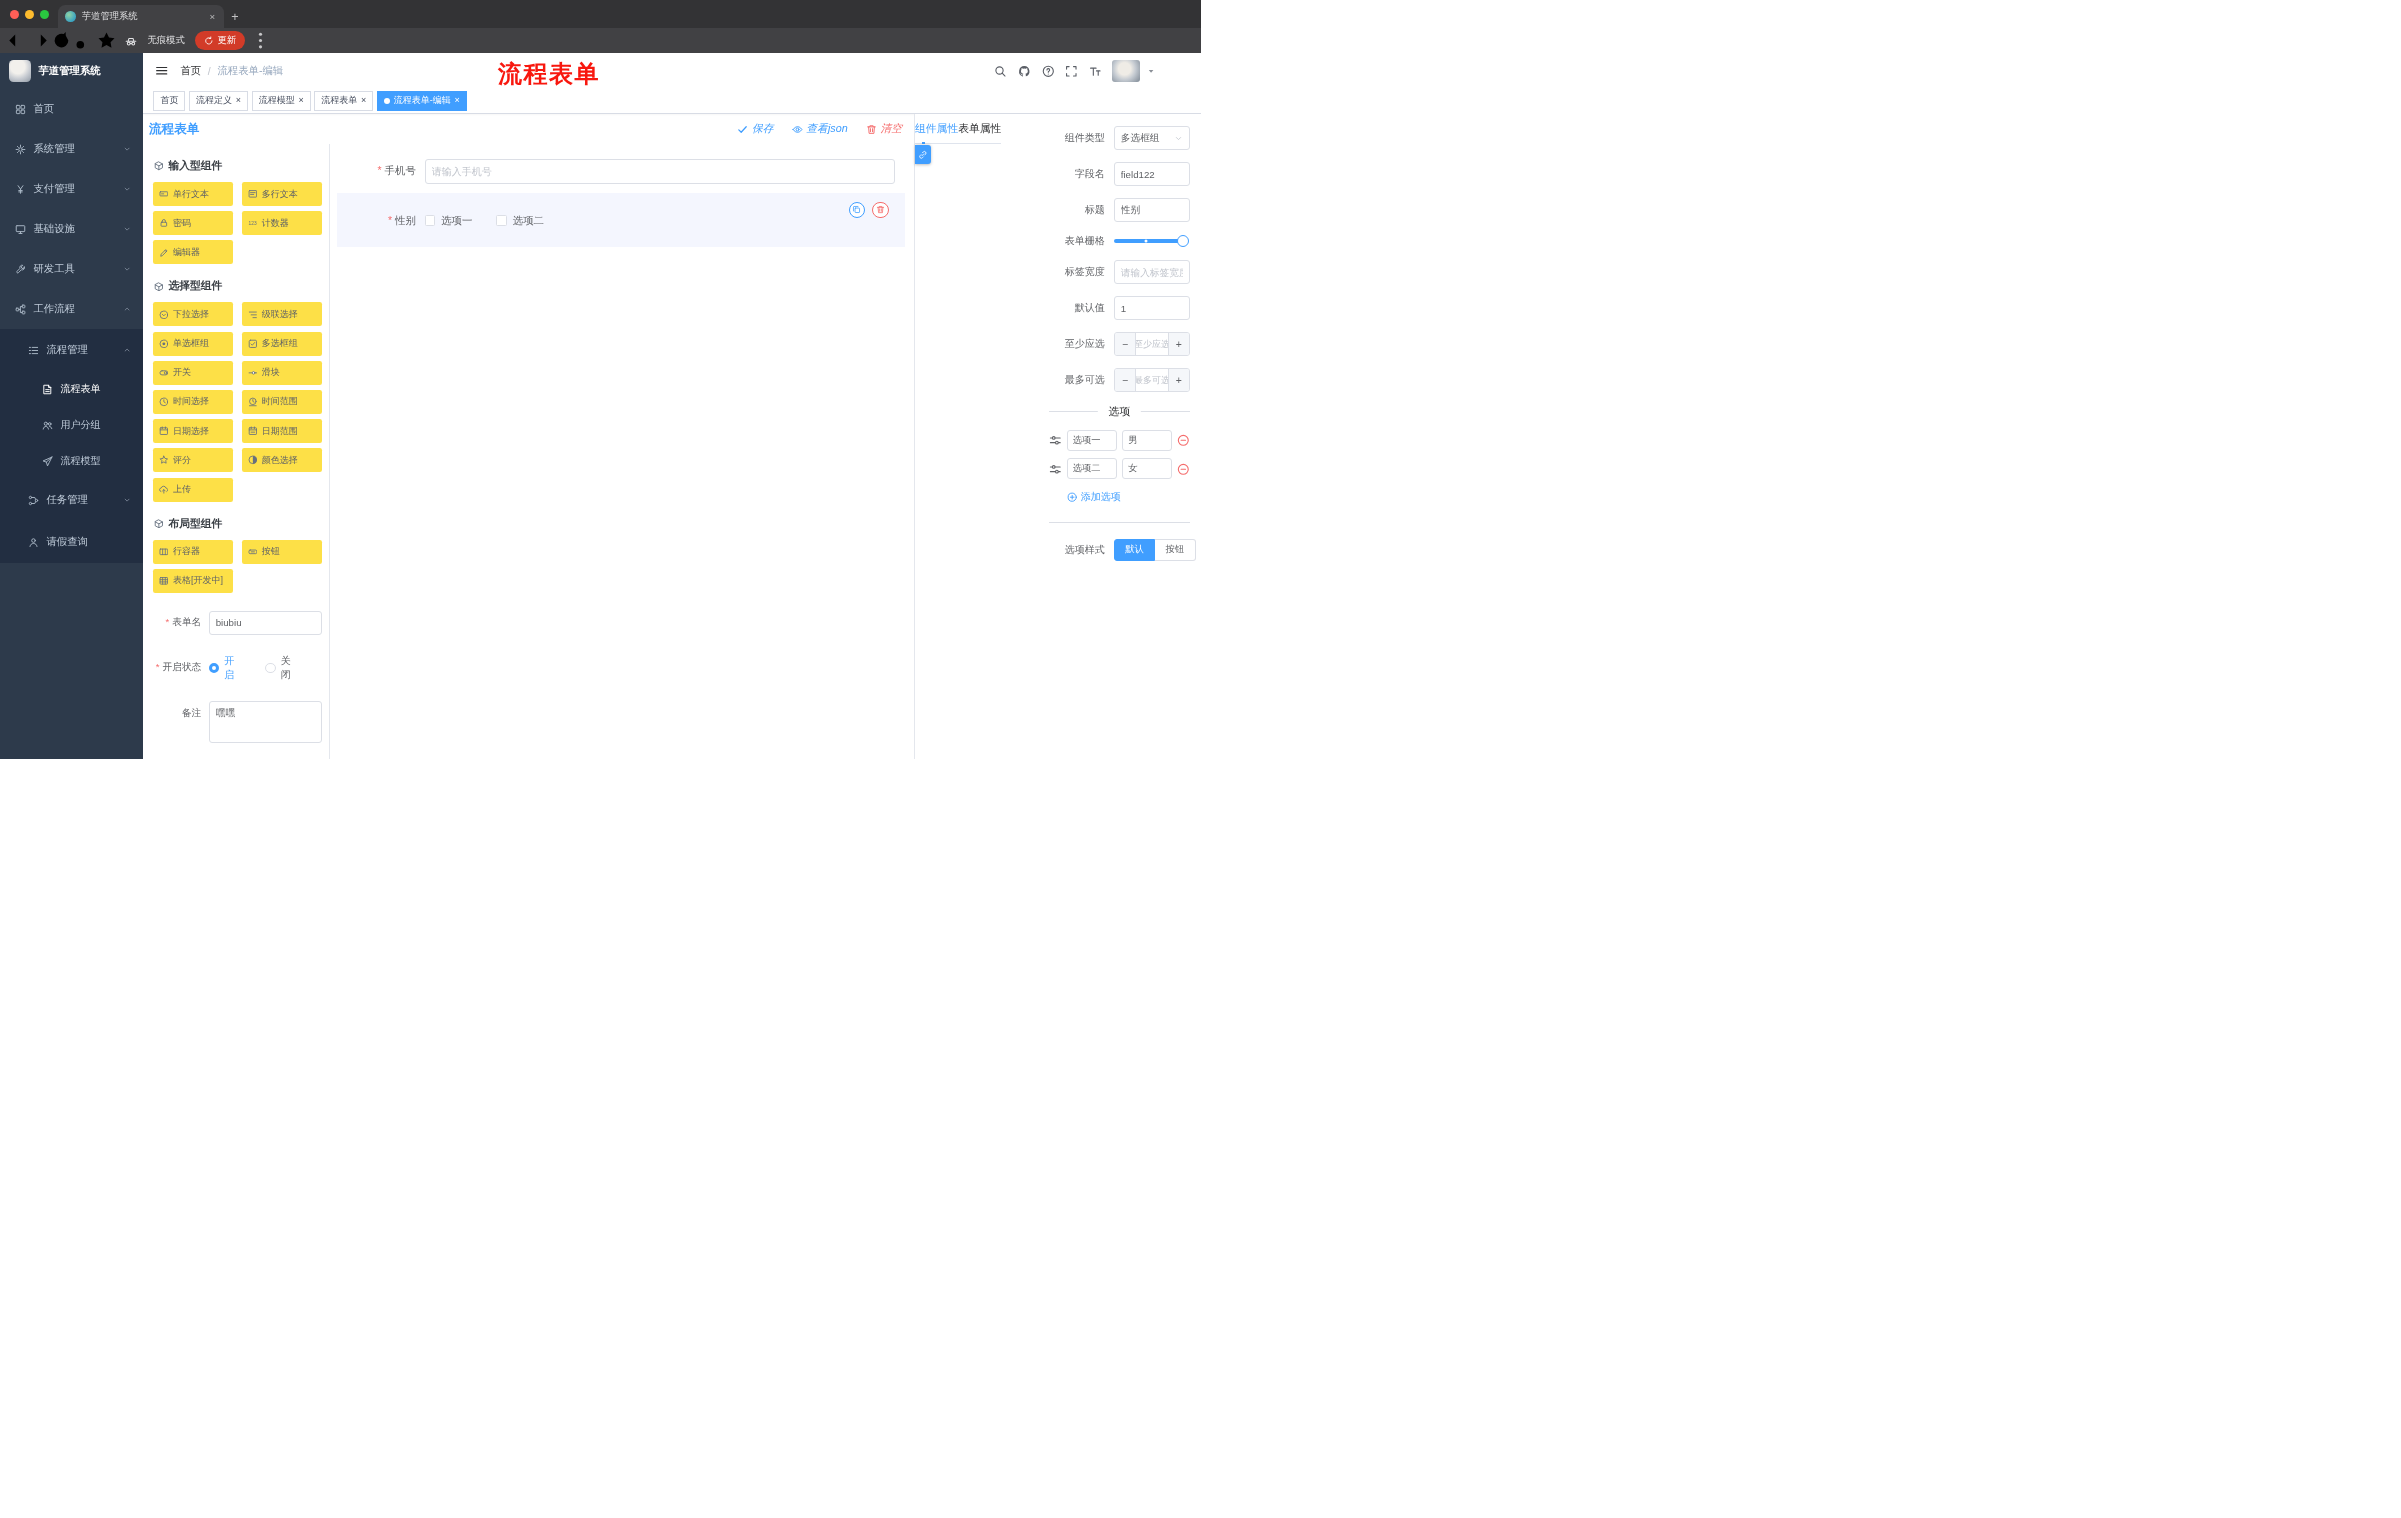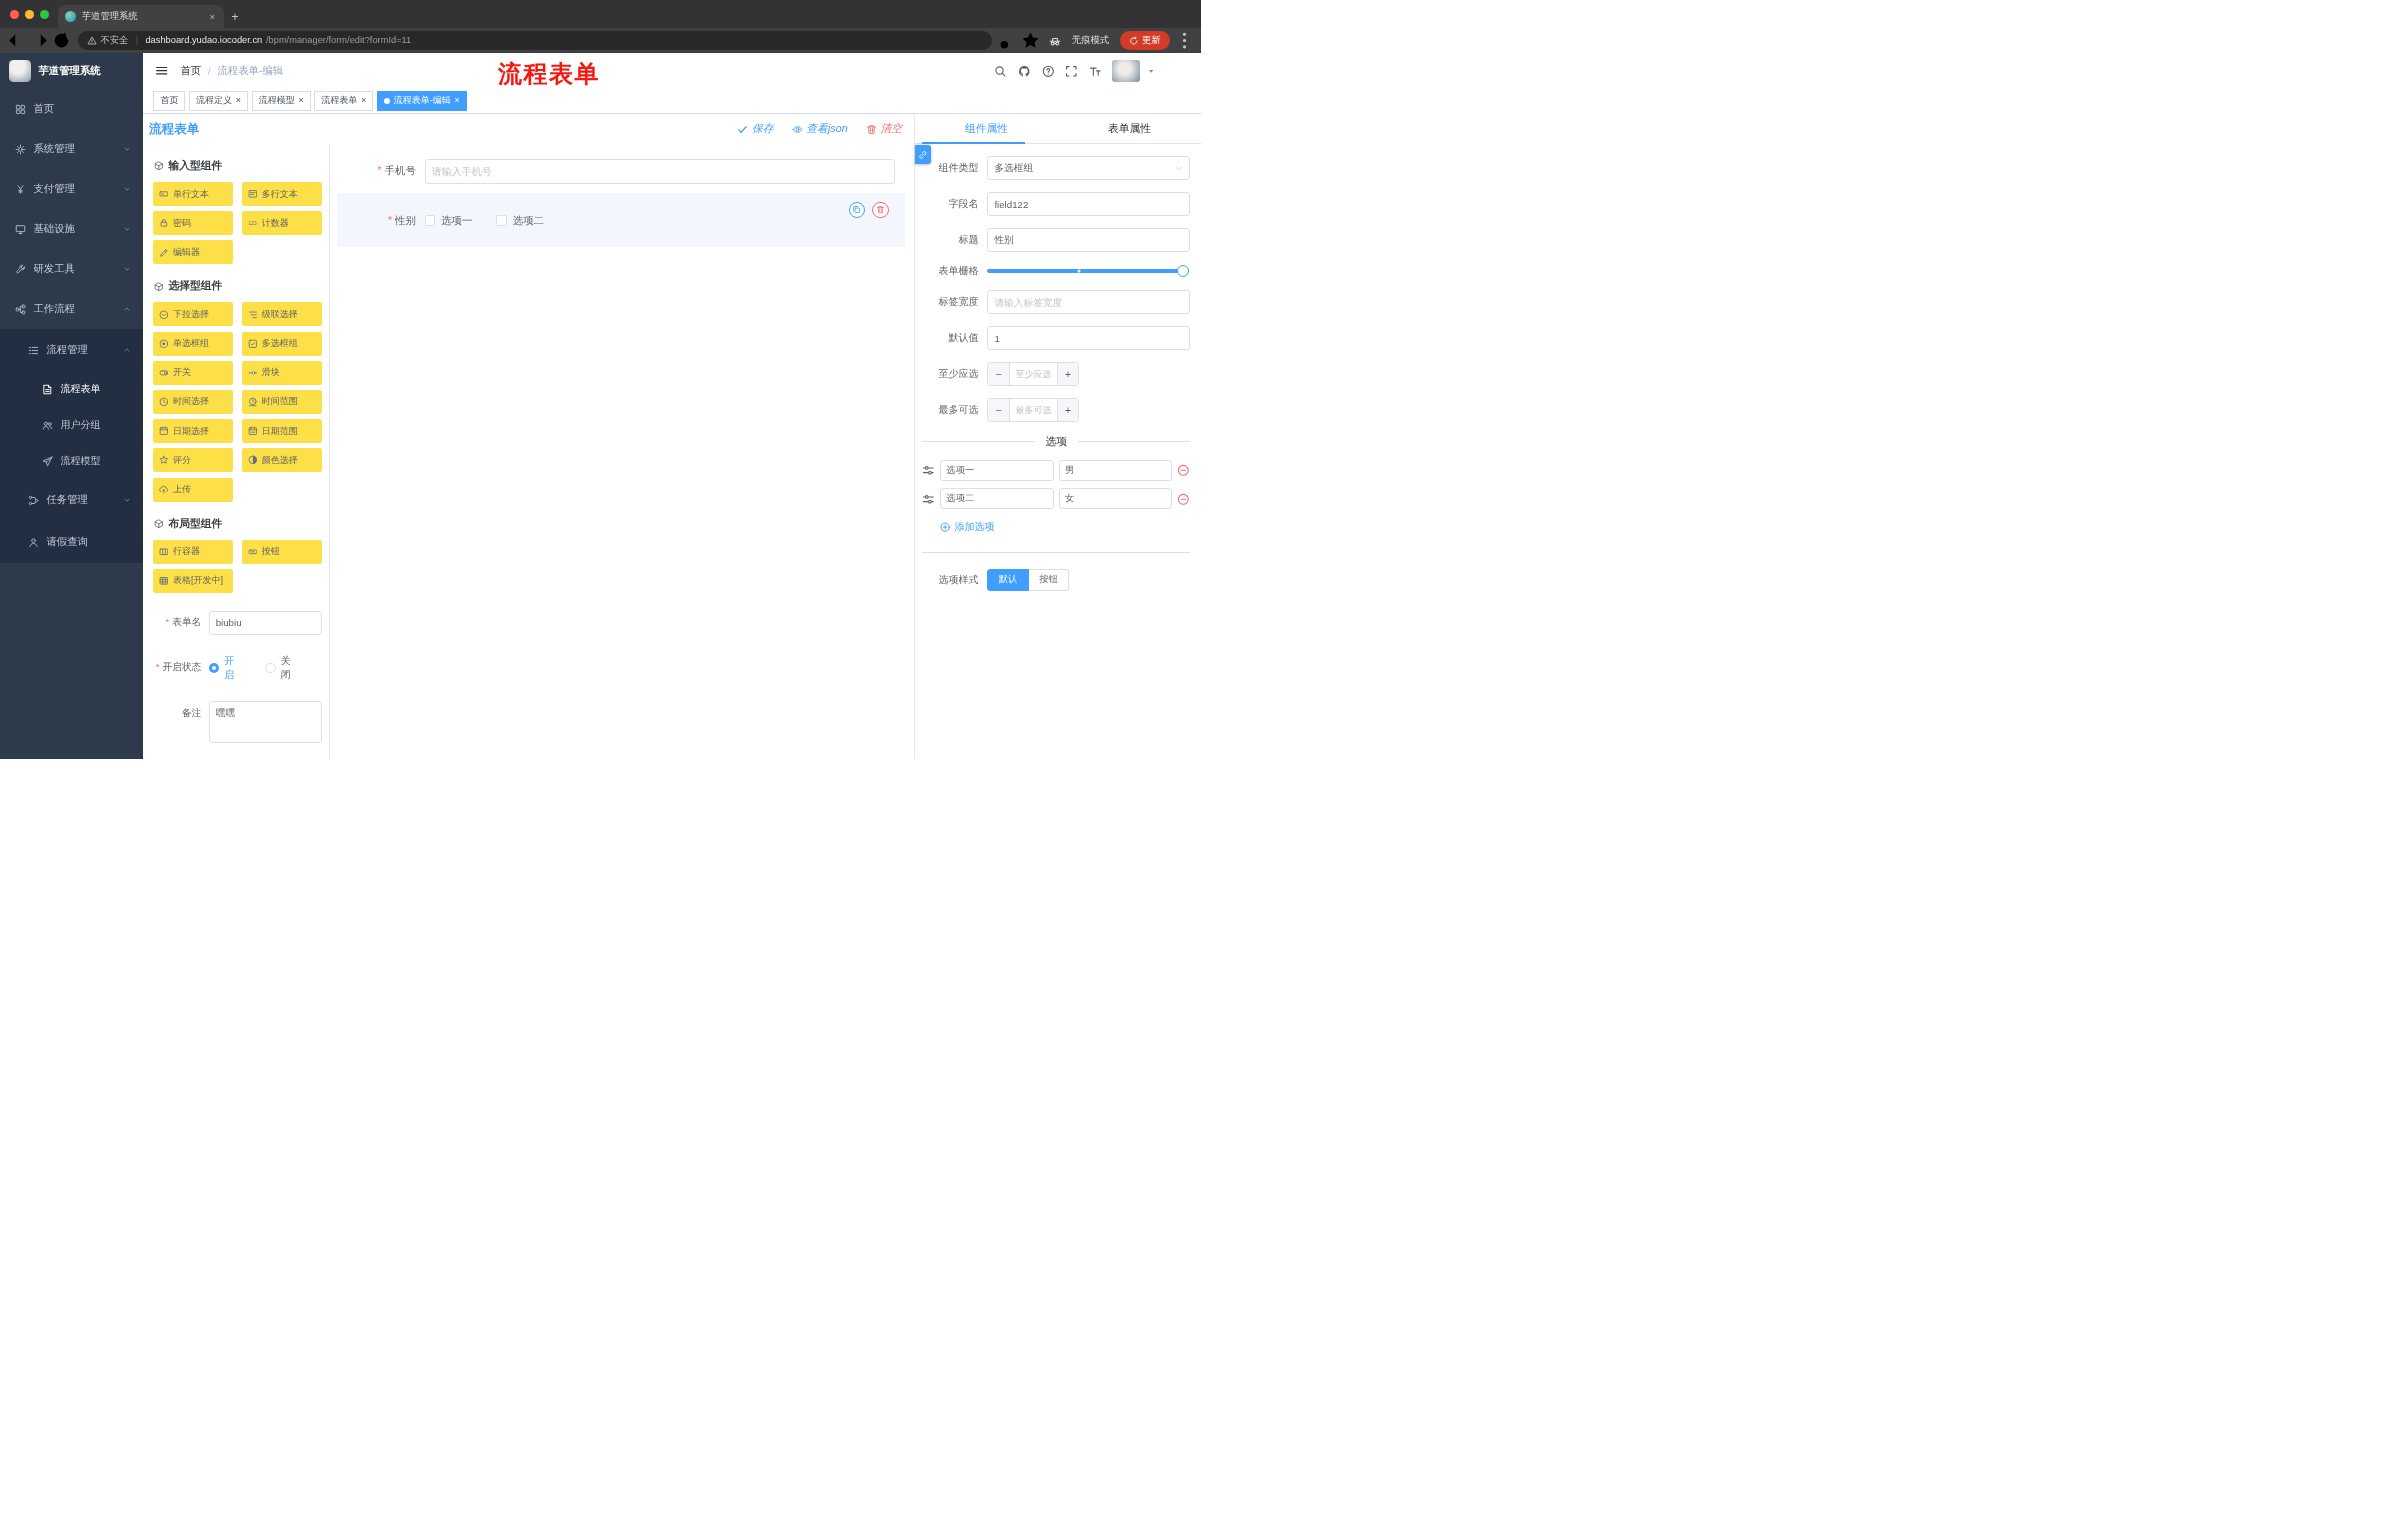--- a/index.html
+++ b/index.html
@@ -114,21 +114,21 @@
   .draw-item { position:relative; background:#f4f6fe; padding:21px 10.4px 19.3px; margin-top:1.5px; cursor:pointer; }
   .draw-item .draw-row-inner { display:flex; align-items:center; }
   .item-actions { position:absolute; top:9px; right:16.3px; display:flex; gap:7.4px; }
   .circle-btn { width:16.3px; height:16.3px; border-radius:50%; background:#fff; display:flex; align-items:center; justify-content:center; font-size:9px; cursor:pointer; }
   .circle-btn.copy { border:0.7px solid #409eff; color:#409eff; }
   .circle-btn.del { border:0.7px solid #f56c6c; color:#f56c6c; }
   .cbx { display:inline-flex; align-items:center; gap:6px; margin-right:24px; font-size:10.4px; color:#606266; cursor:pointer; }
   .cbx .box { width:10.4px; height:10.4px; border:0.7px solid #dcdfe6; border-radius:1.5px; background:#fff; flex:none; }
 
   
-  .right-panel { flex:1; min-width:0; border-left:0.7px solid #e4e7ed; position:relative; display:flex; flex-direction:column; background:#fff; }
+  .right-panel { flex:1; min-width:0; border-left:0.7px solid #e4e7ed; position:relative; display:flex; flex-direction:row; background:#fff;gap:40px; }
   .rp-tabs { height:30px; flex:none; display:flex; border-bottom:0.7px solid #dfe4ed; }
   .rp-tab { flex:1; display:flex; align-items:center; justify-content:center; font-size:10.8px; color:#303133; cursor:pointer; position:relative; }
   .rp-tab.active { color:#409eff; }
   .rp-tab.active::after { content:""; position:absolute; left:7.4px; right:33px; bottom:-0.7px; height:1.5px; background:#409eff; }
   .drawer-tag { position:absolute; left:0; top:31px; width:15.6px; height:19.3px; background:#409eff; color:#fff; border-radius:0 3px 3px 0; display:flex; align-items:center; justify-content:center; font-size:9.7px; box-shadow:0 0.7px 3px rgba(0,0,0,.25); cursor:pointer; z-index:2; }
   .rp-body { flex:1; padding:0 11px 0 7.4px; overflow:hidden; }
   .rp-row { display:flex; align-items:center; margin:12px 0; }
   .rp-label { width:65px; flex:none; text-align:right; padding-right:9px; font-size:10px; color:#606266; white-space:nowrap; }
   .el-select { height:24px; border:0.7px solid #dcdfe6; border-radius:3px; display:flex; align-items:center; justify-content:space-between; padding:0 6px; font-size:9.7px; color:#606266; flex:1; cursor:pointer; background:#fff; }
   .el-select .sel-caret { font-size:9px; color:#c0c4cc; }
@@ -189,33 +189,20 @@
           <svg viewBox="0 0 16 16">
             <path d="M2 8h11M9 3.5L13.5 8 9 12.5"></path>
           </svg>
         </span>
       <span class="nav-ic">
           <svg viewBox="0 0 16 16">
             <path d="M13.2 8A5.2 5.2 0 1 1 11 3.8"></path>
             <path d="M11.2 1.6v2.6H8.6"></path>
           </svg>
         </span>
-      <span class="urlbar">
-        <span class="ic warn">
-            <svg viewBox="0 0 16 16">
-              <path d="M8 2.2L1.6 13.2h12.8z"></path>
-              <path d="M8 6.4v3.4"></path>
-              <circle cx="8" cy="11.6" r="0.7" fill="currentColor" stroke="none"></circle>
-            </svg>
-          </span>
-        <span class="sec-label">不安全</span>
-        <span class="url-sep">|</span>
-        <span class="url-host">dashboard.yudao.iocoder.cn</span>
-          <span class="url-path">/bpm/manager/form/edit?formId=11</span>
-      </span>
       <span class="nav-ic">
           <svg viewBox="0 0 16 16">
             <circle cx="4.8" cy="11.2" r="2.9"></circle>
             <path d="M7 9l6.6-6.6M11.2 4.8l1.9 1.9M9.2 6.8l1.5 1.5"></path>
           </svg>
         </span>
       <span class="nav-ic">
           <svg viewBox="0 0 16 16">
             <path d="M8 1.9l1.9 3.8 4.2.6-3 3 .7 4.2L8 11.5l-3.8 2 .7-4.2-3-3 4.2-.6z"></path>
           </svg>

